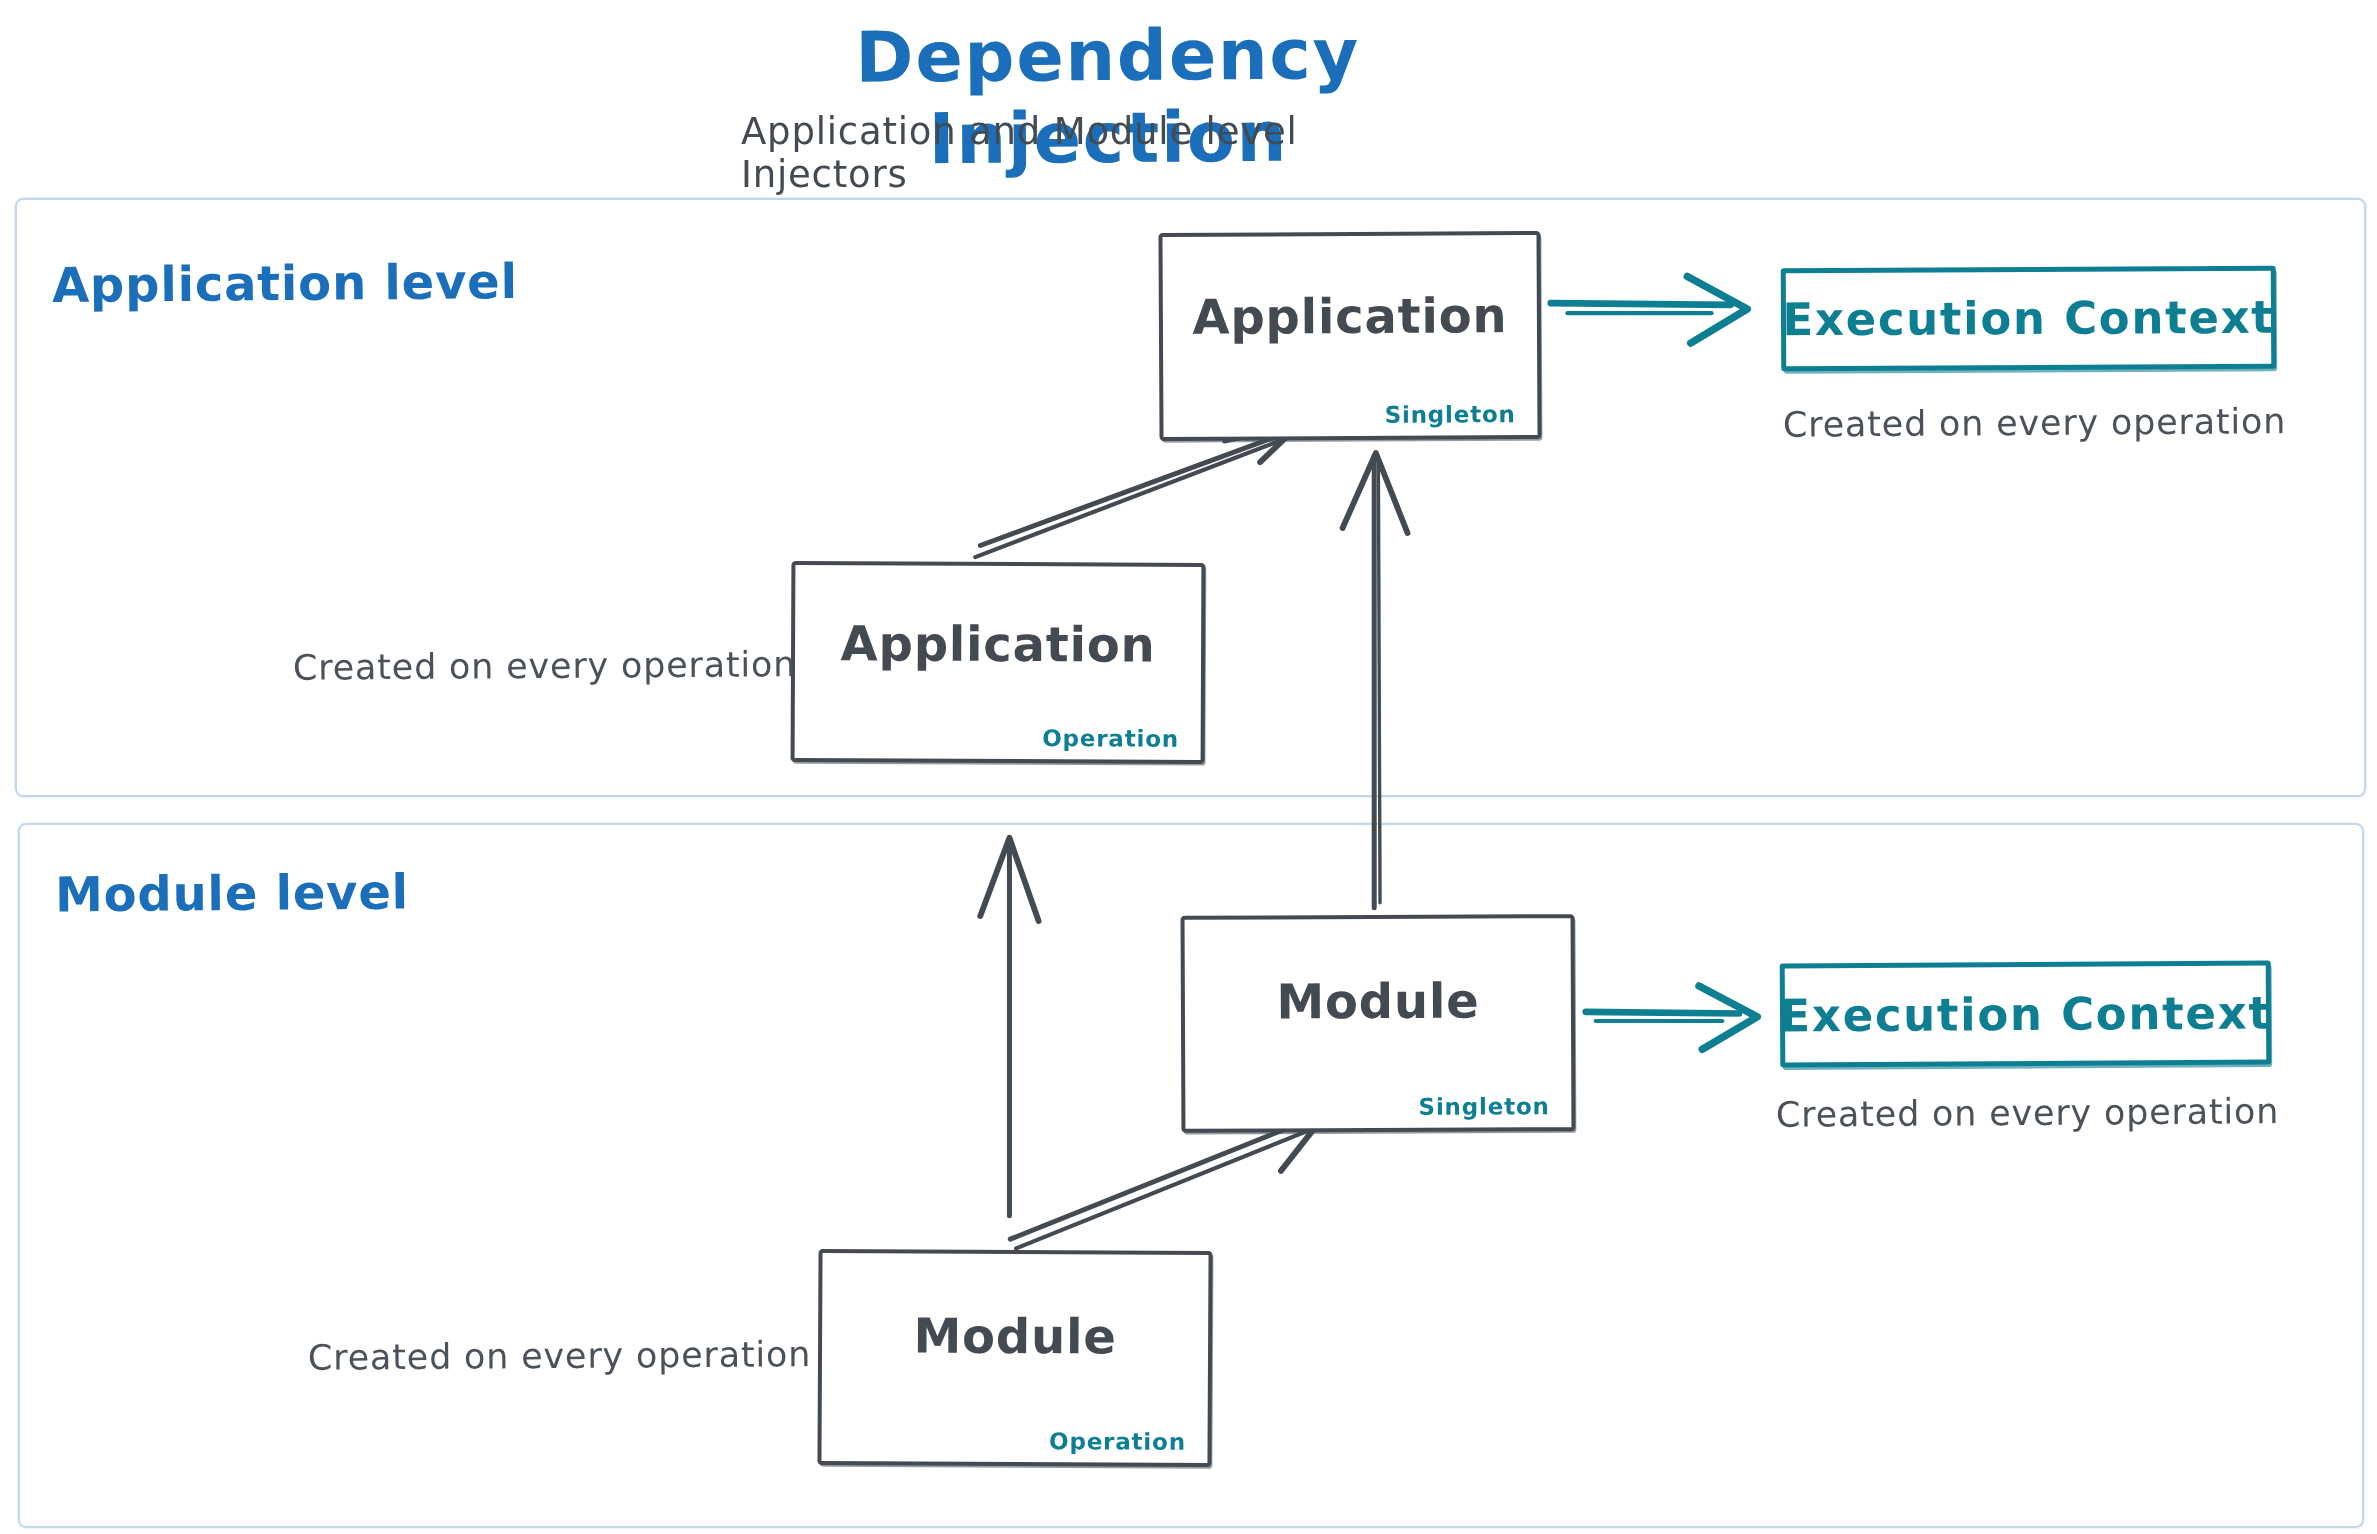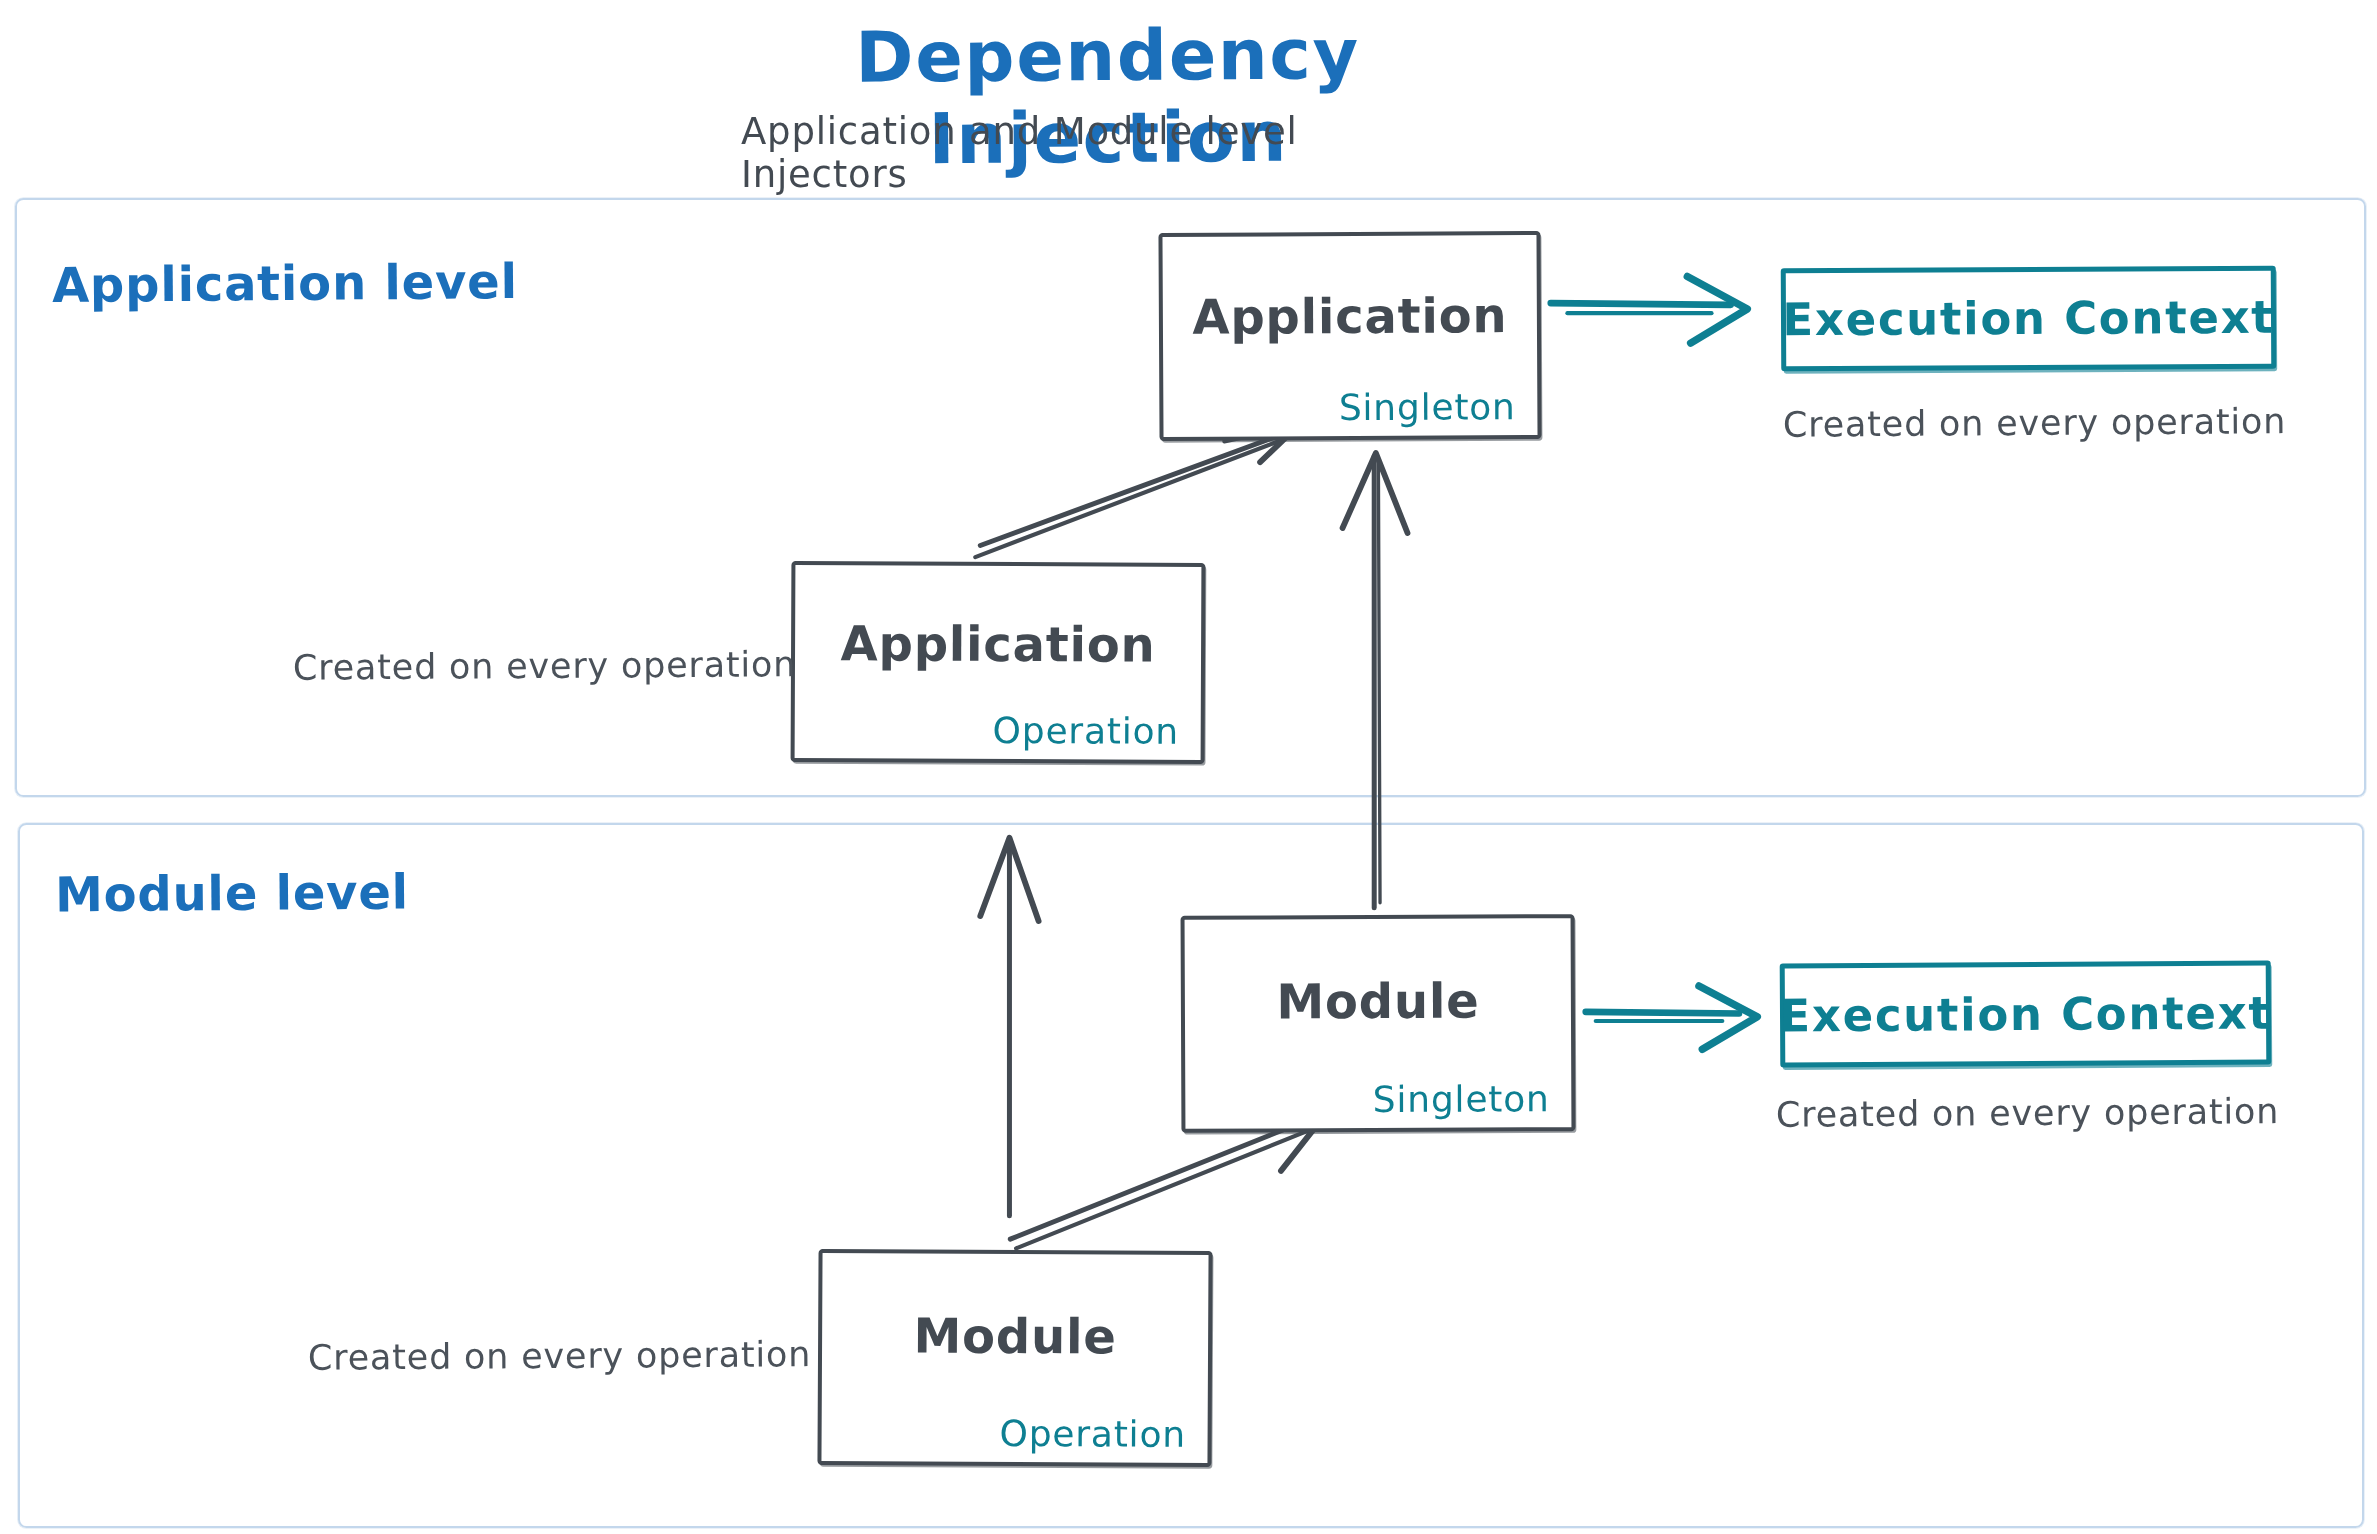--- a/index.html
+++ b/index.html
@@ -60,21 +60,21 @@
   .node-module-singleton{left:1181px;top:915px;width:386px;height:209px;transform:rotate(-0.25deg);}
   .node-module-operation{left:818px;top:1250px;width:386px;height:208px;transform:rotate(0.3deg);}
   .node-title{
     position:absolute;left:0;right:0;top:26%;
     text-align:center;
     font-size:48px;font-weight:700;letter-spacing:0.8px;
     color:var(--ink);
   }
   .node-tag{
     position:absolute;right:21.7px;bottom:8.3px;
-    font-size:36px;font-weight:400;letter-spacing:0.8px;
+    font-size:23px;font-weight:700;letter-spacing:0.8px;
     color:var(--teal);
   }
   
   .exec-node{
     border:5px solid var(--teal);
     border-radius:3.3px;
     background:var(--bg);
     box-shadow:1.7px 3.3px 0 -0.8px rgba(14,127,146,.6);
     display:flex;align-items:center;justify-content:center;
   }

